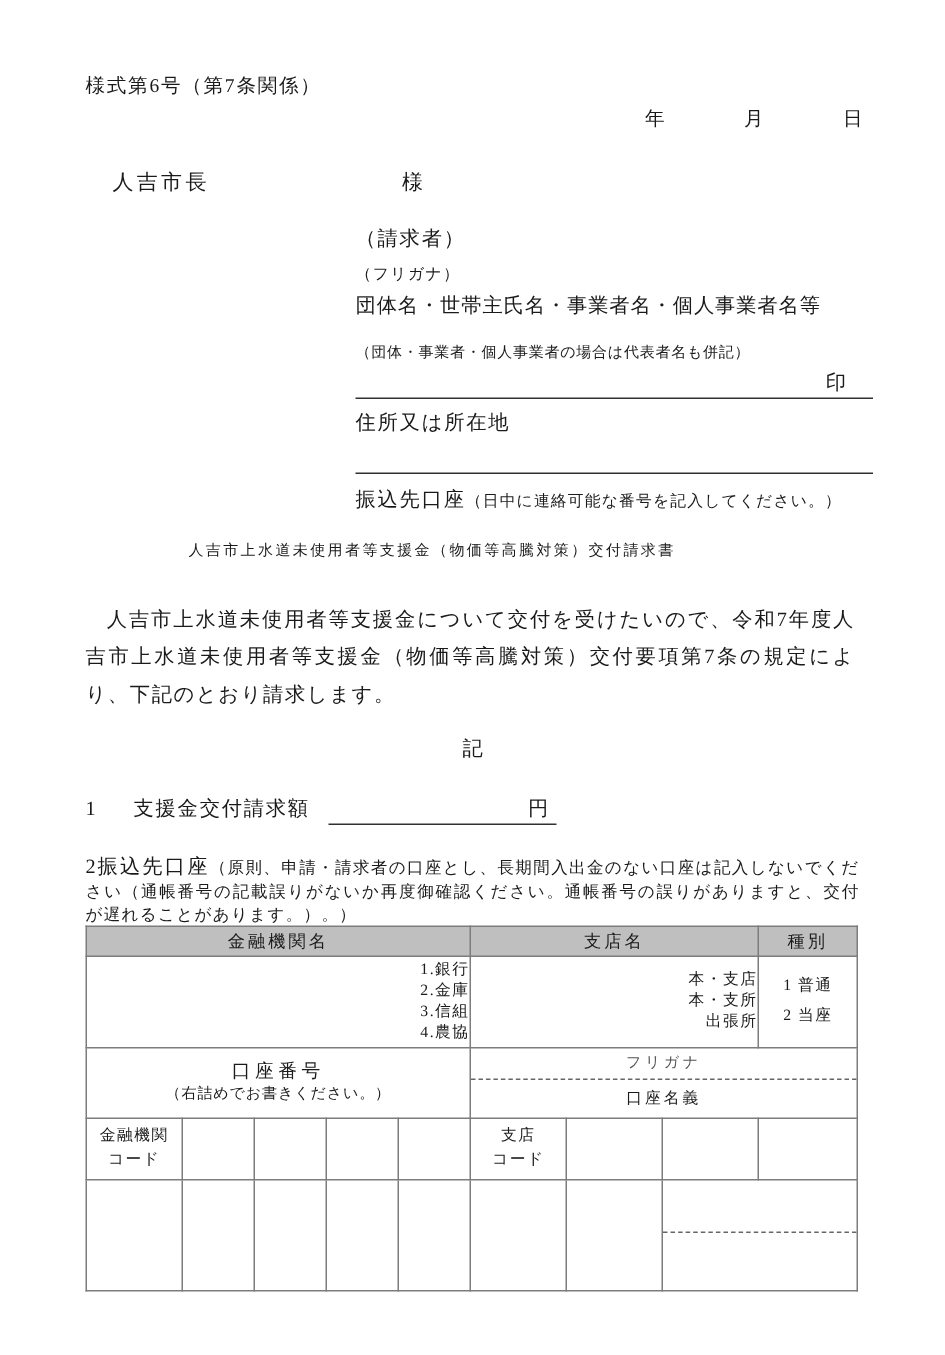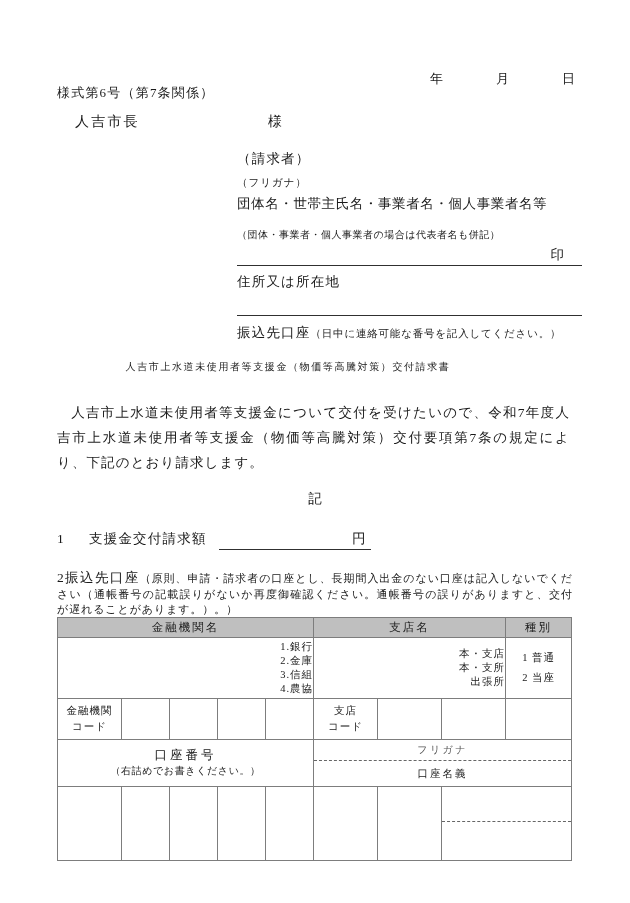--- a/index.html
+++ b/index.html
@@ -24,21 +24,20 @@
 
   
   .abs { position: absolute; }
   .nowrap { white-space: nowrap; }
 
   
   .form-no {
     left: 57px; top: 48px;
     font-size: 13px;
     letter-spacing: 1.2px;
-    margin-top: 36px;
   }
   .date-line {
     left: 430px; top: 70px;
     font-size: 13px;
     width: 145px;
     display: flex;
     justify-content: space-between;
   }
   .date-line span { letter-spacing: 0; }
 
@@ -278,49 +277,49 @@
         <div>本・支所</div>
         <div>出張所</div>
       </td>
       <td class="type-cell">
         <div>1 普通</div>
         <div>2 当座</div>
       </td>
     </tr>
 
     <tr>
+      <td class="acct-hdr" colspan="5">
+        <span class="big">口座番号</span>
+        <span class="small">（右詰めでお書きください。）</span>
+      </td>
+      <td class="kana-hdr" colspan="4">
+        <div class="kana">フリガナ</div>
+        <div class="meigi">口座名義</div>
+      </td>
+    </tr>
+
+    <tr>
       <td class="code-label" style="height:40px">
         <div>金融機関</div>
         <div>コード</div>
       </td>
       <td class="blank"></td>
       <td class="blank"></td>
       <td class="blank"></td>
       <td class="blank"></td>
       <td class="code-label">
         <div>支店</div>
         <div>コード</div>
       </td>
       <td class="blank"></td>
       <td class="blank"></td>
       <td class="blank"></td>
     </tr>
 
     <tr>
-      <td class="acct-hdr" colspan="5">
-        <span class="big">口座番号</span>
-        <span class="small">（右詰めでお書きください。）</span>
-      </td>
-      <td class="kana-hdr" colspan="4">
-        <div class="kana">フリガナ</div>
-        <div class="meigi">口座名義</div>
-      </td>
-    </tr>
-
-    <tr>
       <td class="blank num-cell" style="width:37px"></td>
       <td class="blank num-cell" style="width:37px"></td>
       <td class="blank num-cell" style="width:37px"></td>
       <td class="blank num-cell" style="width:37px"></td>
       <td class="blank num-cell" style="width:37px"></td>
       <td class="blank num-cell" style="width:37px"></td>
       <td class="blank num-cell" style="width:37px"></td>
       <td class="name-cell" colspan="2">
         <div class="top-half"></div>
         <div class="bottom-half"></div>

